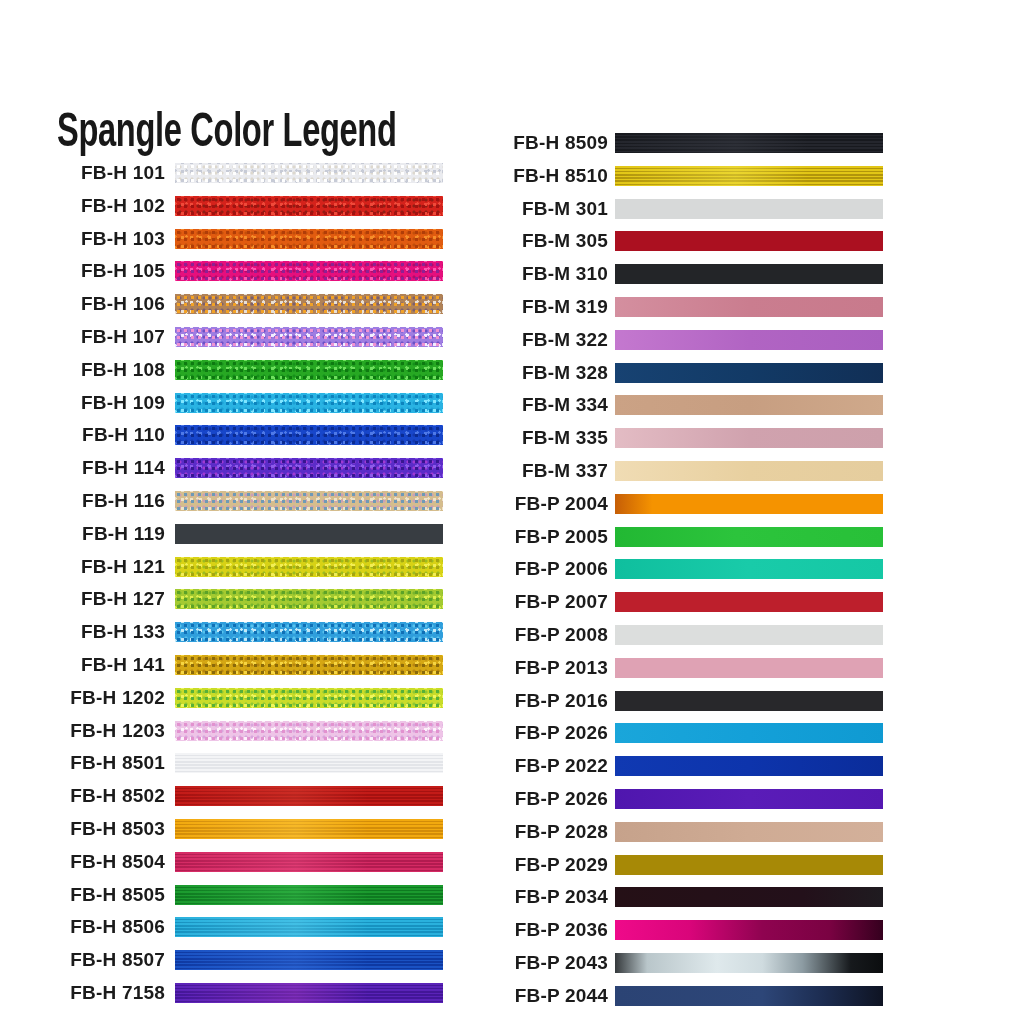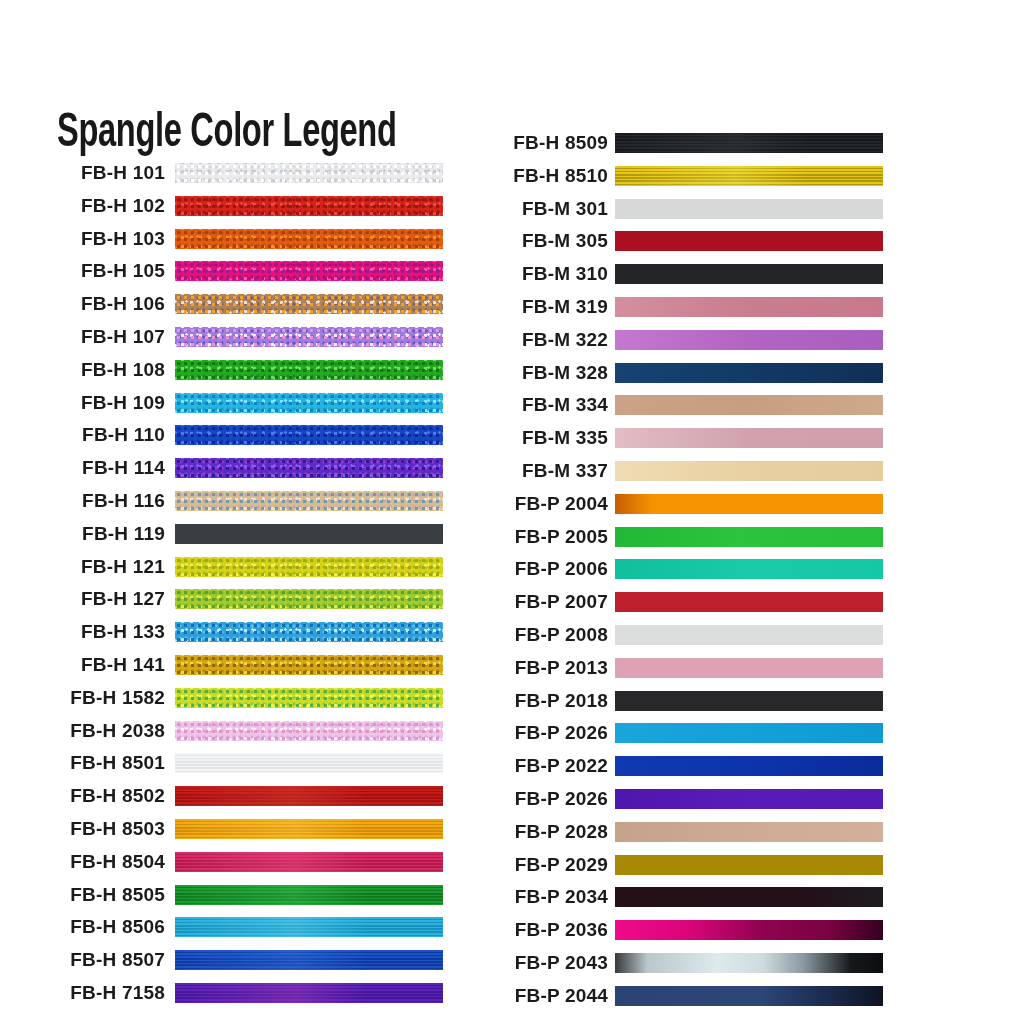--- a/index.html
+++ b/index.html
@@ -89,25 +89,25 @@
     </div>
     <div class="row">
       <span class="lbl">FB-H 133</span>
       <div class="swatch" style="background-color: rgb(47, 158, 220); background-image: radial-gradient(circle, rgb(16, 112, 182) 1.5px, rgba(0, 0, 0, 0) 2px), radial-gradient(circle, rgb(194, 233, 248) 1.4px, rgba(0, 0, 0, 0) 1.9px), radial-gradient(circle, rgb(87, 194, 238) 1.3px, rgba(0, 0, 0, 0) 1.8px), radial-gradient(circle, rgb(194, 233, 248) 1.1px, rgba(0, 0, 0, 0) 1.5px); background-size: 7px 7px, 9px 9px, 6px 6px, 11px 11px; background-position: 0px 0px, 3px 4px, 2px 1px, 6px 2px;"></div>
     </div>
     <div class="row">
       <span class="lbl">FB-H 141</span>
       <div class="swatch" style="background-color: rgb(213, 167, 19); background-image: radial-gradient(circle, rgb(138, 105, 10) 1.5px, rgba(0, 0, 0, 0) 2px), radial-gradient(circle, rgb(246, 213, 66) 1.4px, rgba(0, 0, 0, 0) 1.9px), radial-gradient(circle, rgb(184, 134, 14) 1.3px, rgba(0, 0, 0, 0) 1.8px), radial-gradient(circle, rgb(246, 213, 66) 1.1px, rgba(0, 0, 0, 0) 1.5px); background-size: 7px 7px, 9px 9px, 6px 6px, 11px 11px; background-position: 0px 0px, 3px 4px, 2px 1px, 6px 2px;"></div>
     </div>
     <div class="row">
-      <span class="lbl">FB-H 1582</span>
+      <span class="lbl">FB-H 1202</span>
       <div class="swatch" style="background-color: rgb(201, 220, 41); background-image: radial-gradient(circle, rgb(87, 176, 57) 1.5px, rgba(0, 0, 0, 0) 2px), radial-gradient(circle, rgb(239, 246, 92) 1.4px, rgba(0, 0, 0, 0) 1.9px), radial-gradient(circle, rgb(143, 200, 50) 1.3px, rgba(0, 0, 0, 0) 1.8px), radial-gradient(circle, rgb(239, 246, 92) 1.1px, rgba(0, 0, 0, 0) 1.5px); background-size: 7px 7px, 9px 9px, 6px 6px, 11px 11px; background-position: 0px 0px, 3px 4px, 2px 1px, 6px 2px;"></div>
     </div>
     <div class="row">
-      <span class="lbl">FB-H 2038</span>
+      <span class="lbl">FB-H 1203</span>
       <div class="swatch" style="background-color: rgb(238, 196, 231); background-image: radial-gradient(circle, rgb(226, 146, 207) 1.5px, rgba(0, 0, 0, 0) 2px), radial-gradient(circle, rgb(253, 242, 251) 1.4px, rgba(0, 0, 0, 0) 1.9px), radial-gradient(circle, rgb(216, 166, 220) 1.3px, rgba(0, 0, 0, 0) 1.8px), radial-gradient(circle, rgb(253, 242, 251) 1.1px, rgba(0, 0, 0, 0) 1.5px); background-size: 7px 7px, 9px 9px, 6px 6px, 11px 11px; background-position: 0px 0px, 3px 4px, 2px 1px, 6px 2px;"></div>
     </div>
     <div class="row">
       <span class="lbl">FB-H 8501</span>
       <div class="swatch" style="background-image: repeating-linear-gradient(rgb(243, 244, 246) 0px, rgb(243, 244, 246) 1.6px, rgb(227, 229, 233) 1.6px, rgb(227, 229, 233) 3.2px);"></div>
     </div>
     <div class="row">
       <span class="lbl">FB-H 8502</span>
       <div class="swatch" style="background-image: linear-gradient(90deg, rgba(255, 255, 255, 0) 0%, rgba(216, 68, 54, 0.4) 45%, rgba(255, 255, 255, 0) 72%), repeating-linear-gradient(rgb(195, 27, 24) 0px, rgb(195, 27, 24) 1.6px, rgb(166, 17, 16) 1.6px, rgb(166, 17, 16) 3.2px);"></div>
     </div>
@@ -199,21 +199,21 @@
     </div>
     <div class="row">
       <span class="lbl">FB-P 2008</span>
       <div class="swatch" style="background: rgb(220, 222, 221);"></div>
     </div>
     <div class="row">
       <span class="lbl">FB-P 2013</span>
       <div class="swatch" style="background: rgb(223, 162, 180);"></div>
     </div>
     <div class="row">
-      <span class="lbl">FB-P 2018</span>
+      <span class="lbl">FB-P 2016</span>
       <div class="swatch" style="background: rgb(40, 40, 43);"></div>
     </div>
     <div class="row">
       <span class="lbl">FB-P 2026</span>
       <div class="swatch" style="background: linear-gradient(90deg, rgb(26, 166, 218), rgb(20, 160, 216), rgb(15, 154, 210));"></div>
     </div>
     <div class="row">
       <span class="lbl">FB-P 2022</span>
       <div class="swatch" style="background: linear-gradient(90deg, rgb(16, 57, 178), rgb(13, 52, 172), rgb(10, 44, 154));"></div>
     </div>

